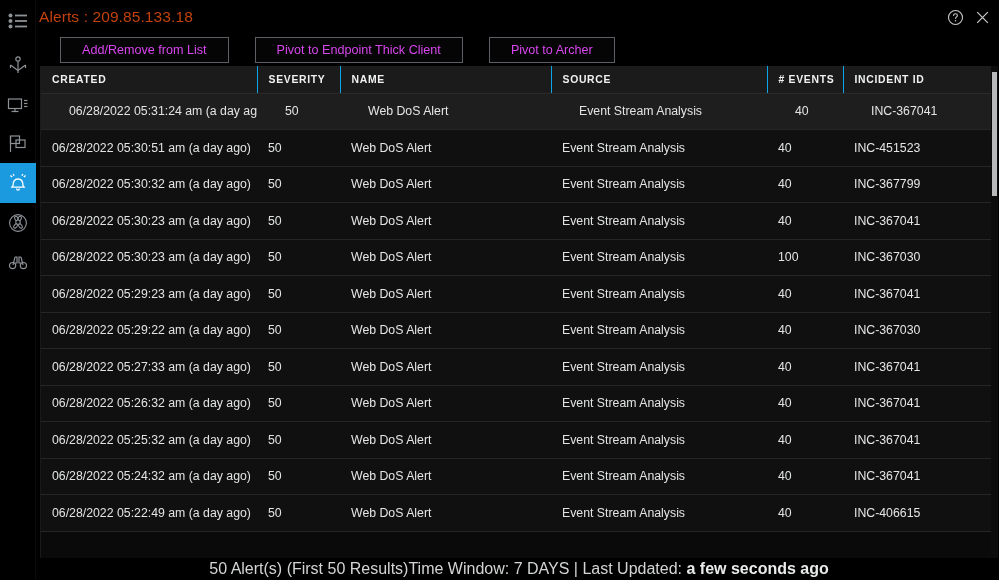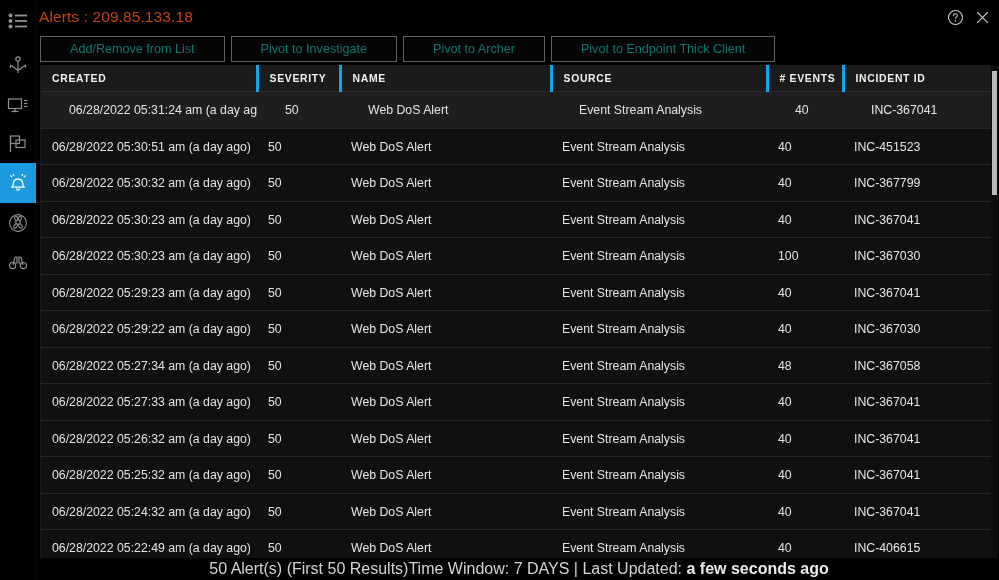--- a/index.html
+++ b/index.html
@@ -80,27 +80,28 @@
     height: 32px;
     display: flex;
     align-items: center;
     gap: 6px;
     padding: 0 0 0 4px;
   }
   .tb-btn {
     height: 26px;
     border: 1px solid #5c6064;
     background: #050505;
-    color: #0f766e;
+    color: #d946ef;
     font-size: 12.6px;
     font-family: "Liberation Sans", sans-serif;
-    padding: 0 29px;
+    padding: 0 21px;
     display: flex; align-items: center;
     cursor: pointer;
     white-space: nowrap;
+    margin-left: 20px;
   }
 
   
   .table-wrap {
     flex: 1 1 auto;
     margin-left: 4px;
     margin-right: 2px;
     position: relative;
     overflow: hidden;
     background: #0a0a0a;
@@ -113,21 +114,21 @@
   }
   thead th {
     background: #1b1b1b;
     color: #f0f1f2;
     font-size: 10.4px;
     font-weight: bold;
     letter-spacing: .7px;
     text-align: left;
     height: 27px;
     padding: 0 0 0 11px;
-    border-right: 3px solid #0ea5e9;
+    border-right: 1px solid #0ea5e9;
     border-bottom: 1px solid #2b2b2b;
     vertical-align: middle;
   }
   thead th:last-child { border-right: none; }
 
   tbody td {
     height: 36.5px;
     font-size: 12.3px;
     color: #e2e3e4;
     padding: 0 0 0 11px;
@@ -289,23 +290,22 @@
         <span class="icon-btn">
           <svg width="17" height="17" viewBox="0 0 17 17" fill="none" stroke="currentColor" stroke-width="1.2">
             <path d="M3.2 3.2 L13.8 13.8 M13.8 3.2 L3.2 13.8"></path>
           </svg>
         </span>
       </div>
     </div>
 
     <div class="toolbar">
       <button class="tb-btn">Add/Remove from List</button>
-      <button class="tb-btn">Pivot to Investigate</button>
+      <button class="tb-btn">Pivot to Endpoint Thick Client</button>
       <button class="tb-btn">Pivot to Archer</button>
-      <button class="tb-btn">Pivot to Endpoint Thick Client</button>
     </div>
 
     <div class="table-wrap">
       <table>
         <colgroup>
           <col class="c-created">
             <col class="c-severity">
             <col class="c-name">
           <col class="c-source">
             <col class="c-events">
@@ -372,28 +372,20 @@
             </tr>
             <tr>
               <td>06/28/2022 05:29:22 am (a day ago)</td>
               <td>50</td>
               <td class="link"><a href="#">Web DoS Alert</a></td>
               <td>Event Stream Analysis</td>
               <td>40</td>
               <td class="link"><a href="#">INC-367030</a></td>
             </tr>
             <tr>
-              <td>06/28/2022 05:27:34 am (a day ago)</td>
-              <td>50</td>
-              <td class="link"><a href="#">Web DoS Alert</a></td>
-              <td>Event Stream Analysis</td>
-              <td>48</td>
-              <td class="link"><a href="#">INC-367058</a></td>
-            </tr>
-            <tr>
               <td>06/28/2022 05:27:33 am (a day ago)</td>
               <td>50</td>
               <td class="link"><a href="#">Web DoS Alert</a></td>
               <td>Event Stream Analysis</td>
               <td>40</td>
               <td class="link"><a href="#">INC-367041</a></td>
             </tr>
             <tr>
               <td>06/28/2022 05:26:32 am (a day ago)</td>
               <td>50</td>

